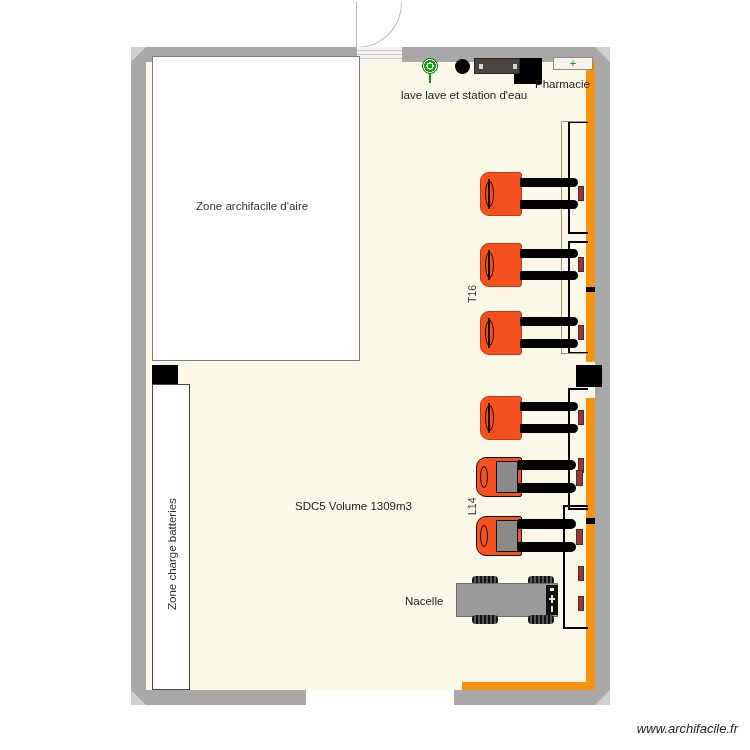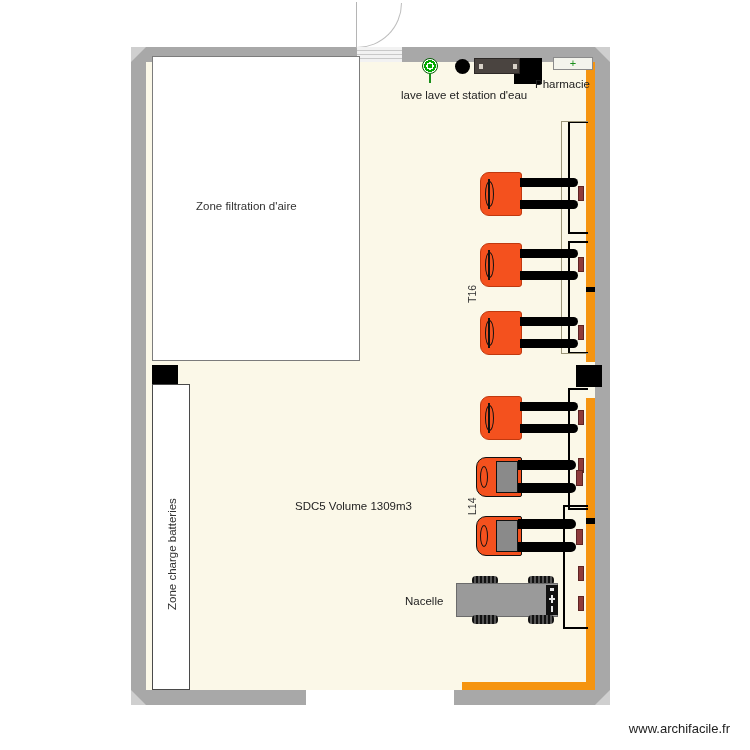--- a/index.html
+++ b/index.html
@@ -96,21 +96,21 @@
   .sink{position:absolute;width:46px;height:16px;background:#4a4440;border:1px solid #2c2826;box-sizing:border-box;}
   .sink i{position:absolute;top:5px;width:4px;height:5px;background:#d8d2c8;}
   .pharma{position:absolute;width:40px;height:13px;background:#f4f4ec;border:1px solid #8b8b8b;
             box-sizing:border-box;display:flex;align-items:center;justify-content:center;
             font-size:11px;color:#1a8f1a;line-height:1;}
 
   .txt{position:absolute;font-size:11.5px;color:#222;white-space:nowrap;}
   .txt-sm{position:absolute;font-size:10.5px;color:#333;white-space:nowrap;}
   .txt-rot{transform:rotate(-90deg);transform-origin:left top;}
 
-  .watermark{position:absolute;right:20px;bottom:14px;font-size:13px;color:#222;}
+  .watermark{position:absolute;right:12px;bottom:14px;font-size:13px;color:#222;font-style:italic;}
 </style>
 </head>
 <body>
 
 <div id="plan">
 
   <div class="wall-frame"></div>
   <div class="miter tl"></div>
   <div class="miter tr"></div>
   <div class="miter bl"></div>
@@ -135,21 +135,21 @@
   <div class="blk" style="left:586px;top:287px;width:9px;height:5px;"></div>
   <div class="blk" style="left:586px;top:518px;width:9px;height:6px;"></div>
 
   <div class="clad-bottom" style="left:462px;top:682px;width:124px;height:8px;"></div>
 
   <div class="blk" style="left:152px;top:365px;width:26px;height:20px;"></div>
   <div class="blk" style="left:576px;top:365px;width:26px;height:22px;"></div>
   <div class="blk" style="left:514px;top:58px;width:28px;height:26px;"></div>
 
   <div class="zone-filtration"></div>
-  <div class="zone-label" style="left:196px;top:200px;">Zone filtration d'aire</div>
+  <div class="zone-label" style="left:196px;top:200px;">Zone archifacile d'aire</div>
 
   <div class="zone-batteries"></div>
   <div class="zone-label rot" style="left:166px;top:610px;">Zone charge batteries</div>
 
   <div class="txt" style="left:295px;top:500px;">SDC5 Volume 1309m3</div>
 
   <div class="eyewash" style="left:422px;top:58px;"></div>
   <div class="eyewash-stem" style="left:429px;top:73px;"></div>
   <div class="dot-black" style="left:455px;top:59px;"></div>
   <div class="sink" style="left:474px;top:58px;">

